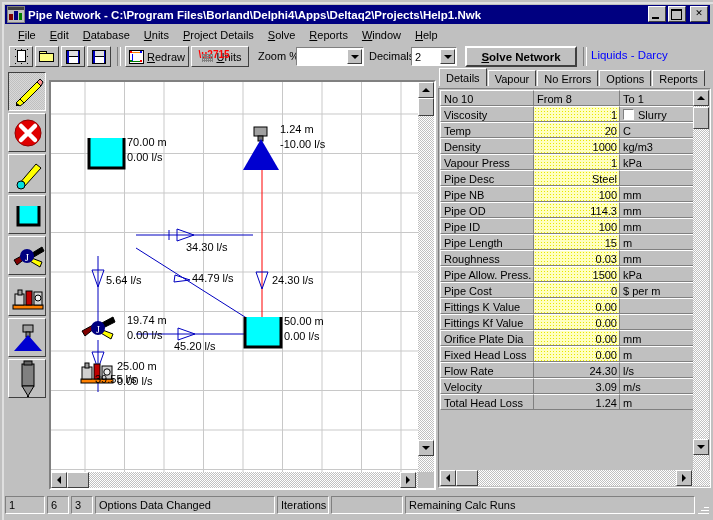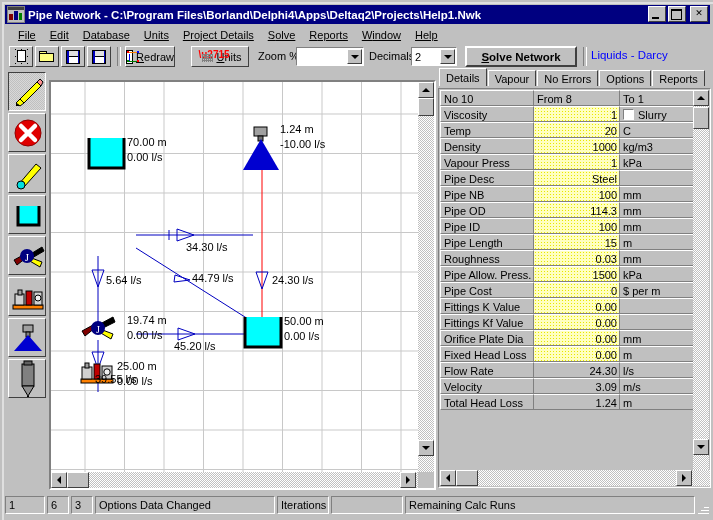--- a/index.html
+++ b/index.html
@@ -37,21 +37,21 @@
   .tbbtn:first-child{margin-left:0;}
   .tbbtn.wide{margin-left:4px;}
   .tbbtn .gl{position:absolute;left:0;top:0;width:100%;height:100%;
              font-size:9px;line-height:12px;text-align:center;color:#000;font-family:"Liberation Sans",sans-serif;}
   .mini{position:absolute;left:3px;bottom:2px;width:7px;height:2px;background:#000;}
   .maxi{position:absolute;left:2px;top:2px;width:9px;height:8px;border:1px solid #000;border-top-width:2px;}
 
   
   .menubar{position:absolute;left:3px;top:24px;width:705px;height:18px;
            background:#c0c0c0;display:flex;align-items:center;padding-left:6px;box-sizing:border-box;}
-  .menuitem{padding:1px 7px;font-size:11px;color:#000;white-space:nowrap;cursor:default;text-decoration:underline;}
+  .menuitem{padding:1px 7px;font-size:11px;color:#000;white-space:nowrap;cursor:default;}
   .menuitem u{text-decoration:underline;}
 
   
   .toolbar{position:absolute;left:3px;top:42px;width:705px;height:24px;background:#c0c0c0;}
   .tbtn{position:absolute;top:2px;height:21px;background:#c0c0c0;
         border-top:1px solid #ffffff;border-left:1px solid #ffffff;
         border-right:1px solid #404040;border-bottom:1px solid #404040;
         display:flex;align-items:center;justify-content:center;box-sizing:border-box;}
   .sep{position:absolute;top:3px;width:2px;height:19px;
        border-left:1px solid #808080;border-right:1px solid #ffffff;}
@@ -257,21 +257,21 @@
         </span>
     </div>
     <div class="tbtn" style="left:82px;width:24px;">
       <span class="icoSave">
           <span class="sh"></span>
           <span class="lb"></span>
           <span class="dots">.</span>
         </span>
     </div>
     <div class="sep" style="left:112px;"></div>
-    <div class="tbtn" style="left:120px;width:50px;">
+    <div class="tbtn" style="left:120px;width:64px;">
       <span class="icoRedraw">
         <span class="r1"></span>
           <span class="r2"></span>
           <span class="r3"></span>
         <span class="rp" style="left:0px;top:0px;background:#ff0000;"></span>
         <span class="rp" style="left:10px;top:0px;background:#0000ff;"></span>
         <span class="rp" style="left:0px;top:9px;background:#008000;"></span>
         <span class="rp" style="left:10px;top:9px;background:#ff0000;"></span>
       </span>
       <span class="lbl"><u>R</u>edraw</span>

